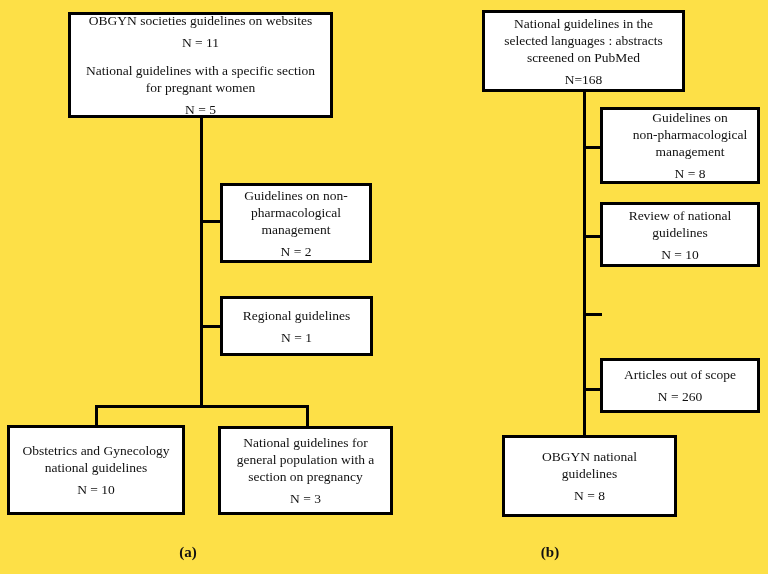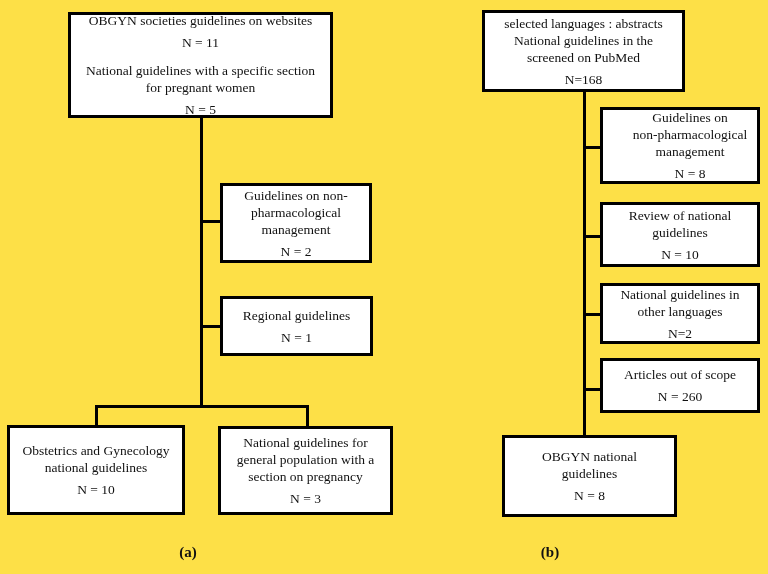--- a/index.html
+++ b/index.html
@@ -78,22 +78,22 @@
   <div class="box" style="left:218px; top:426px; width:175px; height:89px;">
     <div class="ln">National guidelines for</div>
     <div class="ln">general population with a</div>
     <div class="ln">section on pregnancy</div>
     <div class="ln nline">N = 3</div>
   </div>
 
   <div class="fig-label" style="left:158px; top:544px;">(a)</div>
 
   <div class="box" style="left:482px; top:10px; width:203px; height:82px;">
+    <div class="ln">National guidelines in the</div>
     <div class="ln">selected languages : abstracts</div>
-    <div class="ln">National guidelines in the</div>
     <div class="ln">screened on PubMed</div>
     <div class="ln nline">N=168</div>
   </div>
 
   <div class="cline" style="left:583px; top:92px;  width:3px; height:345px;"></div>
   <div class="cline" style="left:583px; top:146px; width:19px; height:3px;"></div>
   <div class="cline" style="left:583px; top:235px; width:19px; height:3px;"></div>
   <div class="cline" style="left:583px; top:313px; width:19px; height:3px;"></div>
   <div class="cline" style="left:583px; top:388px; width:19px; height:3px;"></div>
 
@@ -103,25 +103,20 @@
     <div class="ln">management</div>
     <div class="ln nline">N = 8</div>
   </div>
 
   <div class="box" style="left:600px; top:202px; width:160px; height:65px;">
     <div class="ln">Review of national</div>
     <div class="ln">guidelines</div>
     <div class="ln nline">N = 10</div>
   </div>
 
-  <div class="box" style="left:600px; top:283px; width:160px; height:61px;">
-    <div class="ln">National guidelines in</div>
-    <div class="ln">other languages</div>
-    <div class="ln nline">N=2</div>
-  </div>
 
   <div class="box" style="left:600px; top:358px; width:160px; height:55px;">
     <div class="ln">Articles out of scope</div>
     <div class="ln nline">N = 260</div>
   </div>
 
   <div class="box" style="left:502px; top:435px; width:175px; height:82px;">
     <div class="ln">OBGYN national</div>
     <div class="ln">guidelines</div>
     <div class="ln nline">N = 8</div>

